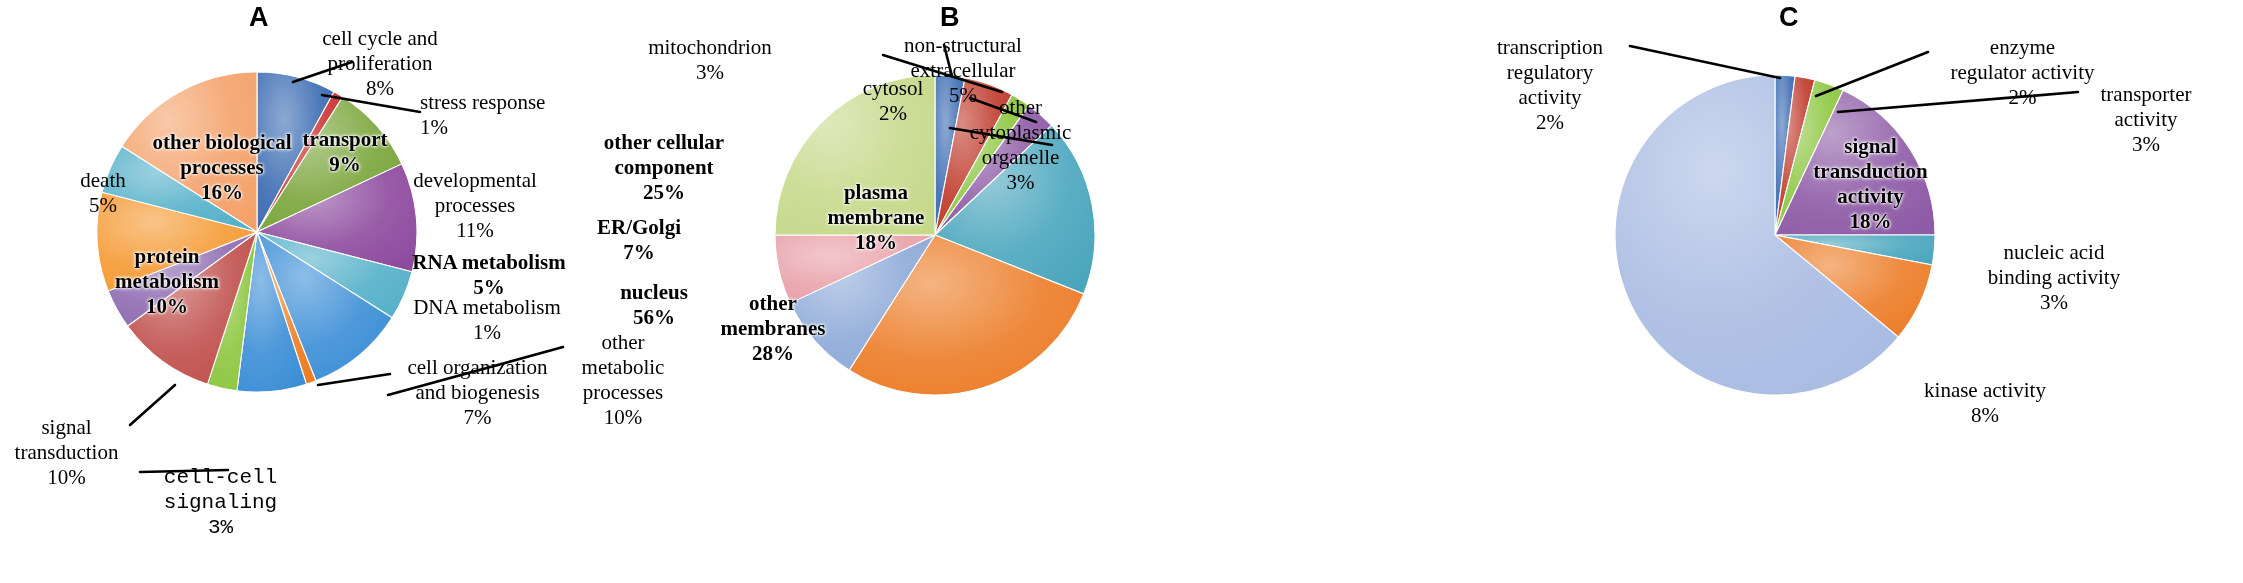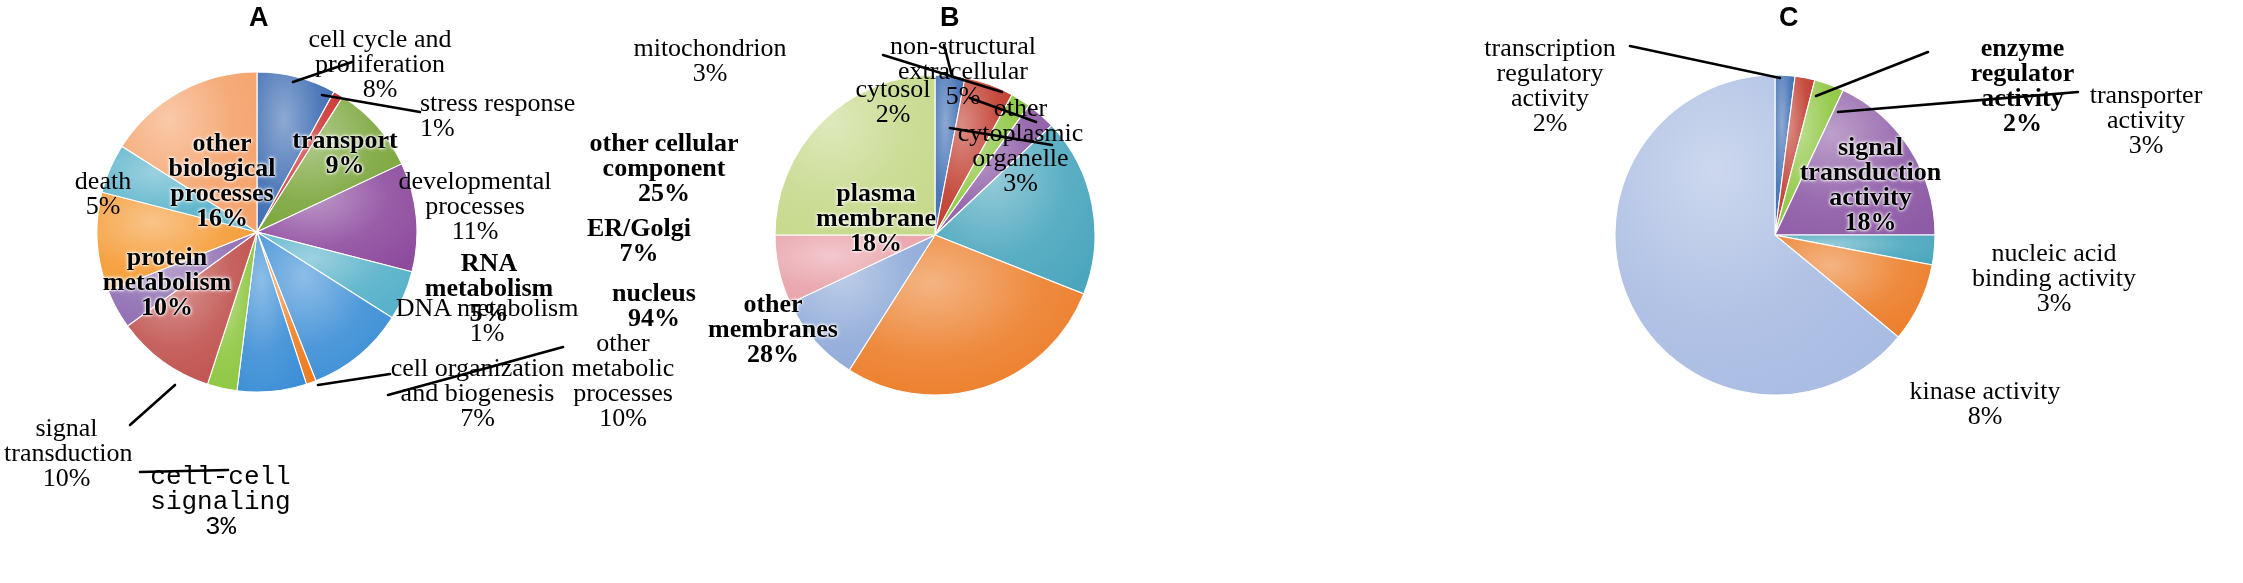--- a/index.html
+++ b/index.html
@@ -4,21 +4,21 @@
 <style>
   html,body{margin:0;padding:0;background:#ffffff;}
   body{width:2243px;height:583px;position:relative;overflow:hidden;
        font-family:"Liberation Serif","DejaVu Serif",serif;color:#000;}
   .panel{position:absolute;top:0;height:583px;}
   #panel-a{left:0;width:760px;}
   #panel-b{left:600px;width:860px;}
   #panel-c{left:1450px;width:793px;}
   .panel-letter{position:absolute;font-family:"Liberation Sans","DejaVu Sans",sans-serif;
     font-weight:bold;font-size:27px;letter-spacing:0px;}
-  .lbl{position:absolute;font-size:26px;line-height:25px;text-align:center;
+  .lbl{position:absolute;font-size:21px;line-height:25px;text-align:center;
        white-space:pre-line;font-family:"Liberation Serif","DejaVu Serif",serif;}
   .lbl.in{font-weight:bold;text-shadow:0 0 2px #fff,0 0 3px #fff,0 0 4px #fff;}
   svg{position:absolute;left:0;top:0;overflow:visible;}
   .leader{stroke:#000;stroke-width:2.6;fill:none;stroke-linecap:round;}
 </style>
 </head>
 <body>
 
 <div class="panel" id="panel-a">
   <div class="panel-letter" style="left:249px;top:2px;">A</div>
@@ -229,21 +229,21 @@
 cytoplasmic
 organelle
 3%</div>
   <div class="lbl in" style="left:196px;top:180px;width:160px;">plasma
 membrane
 18%</div>
   <div class="lbl in" style="left:93px;top:291px;width:160px;">other
 membranes
 28%</div>
   <div class="lbl in" style="left:-16px;top:280px;width:140px;">nucleus
-94%</div>
+56%</div>
   <div class="lbl in" style="left:-36px;top:215px;width:150px;">ER/Golgi
 7%</div>
   <div class="lbl in" style="left:-26px;top:130px;width:180px;">other cellular
 component
 25%</div>
 </div>
 
 <div class="panel" id="panel-c">
   <div class="panel-letter" style="left:329px;top:2px;">C</div>
   <svg id="svg-c" width="793" height="583">
@@ -293,21 +293,21 @@
       <path d="M 325 235 L 448.2821188441263 336.9878383597904 A 160 160 0 1 1 324.99999999999994 75 Z" fill="url(#svg-c-g6)" stroke="#ffffff" stroke-width="1.1"></path>
       <polyline points="330,78 180,46" class="leader"></polyline>
       <polyline points="366,96 478,52" class="leader"></polyline>
       <polyline points="388,112 628,92" class="leader"></polyline>
     </svg>
 
   <div class="lbl" style="left:20px;top:35px;width:160px;">transcription
 regulatory
 activity
 2%</div>
-  <div class="lbl" style="left:480px;top:35px;width:185px;font-weight:bold;">enzyme
+  <div class="lbl" style="left:480px;top:35px;width:185px;">enzyme
 regulator activity
 2%</div>
   <div class="lbl" style="left:616px;top:82px;width:160px;text-align:center;">transporter
 activity
 3%</div>
   <div class="lbl in" style="left:338px;top:134px;width:165px;">signal
 transduction
 activity
 18%</div>
   <div class="lbl" style="left:514px;top:240px;width:180px;">nucleic acid

